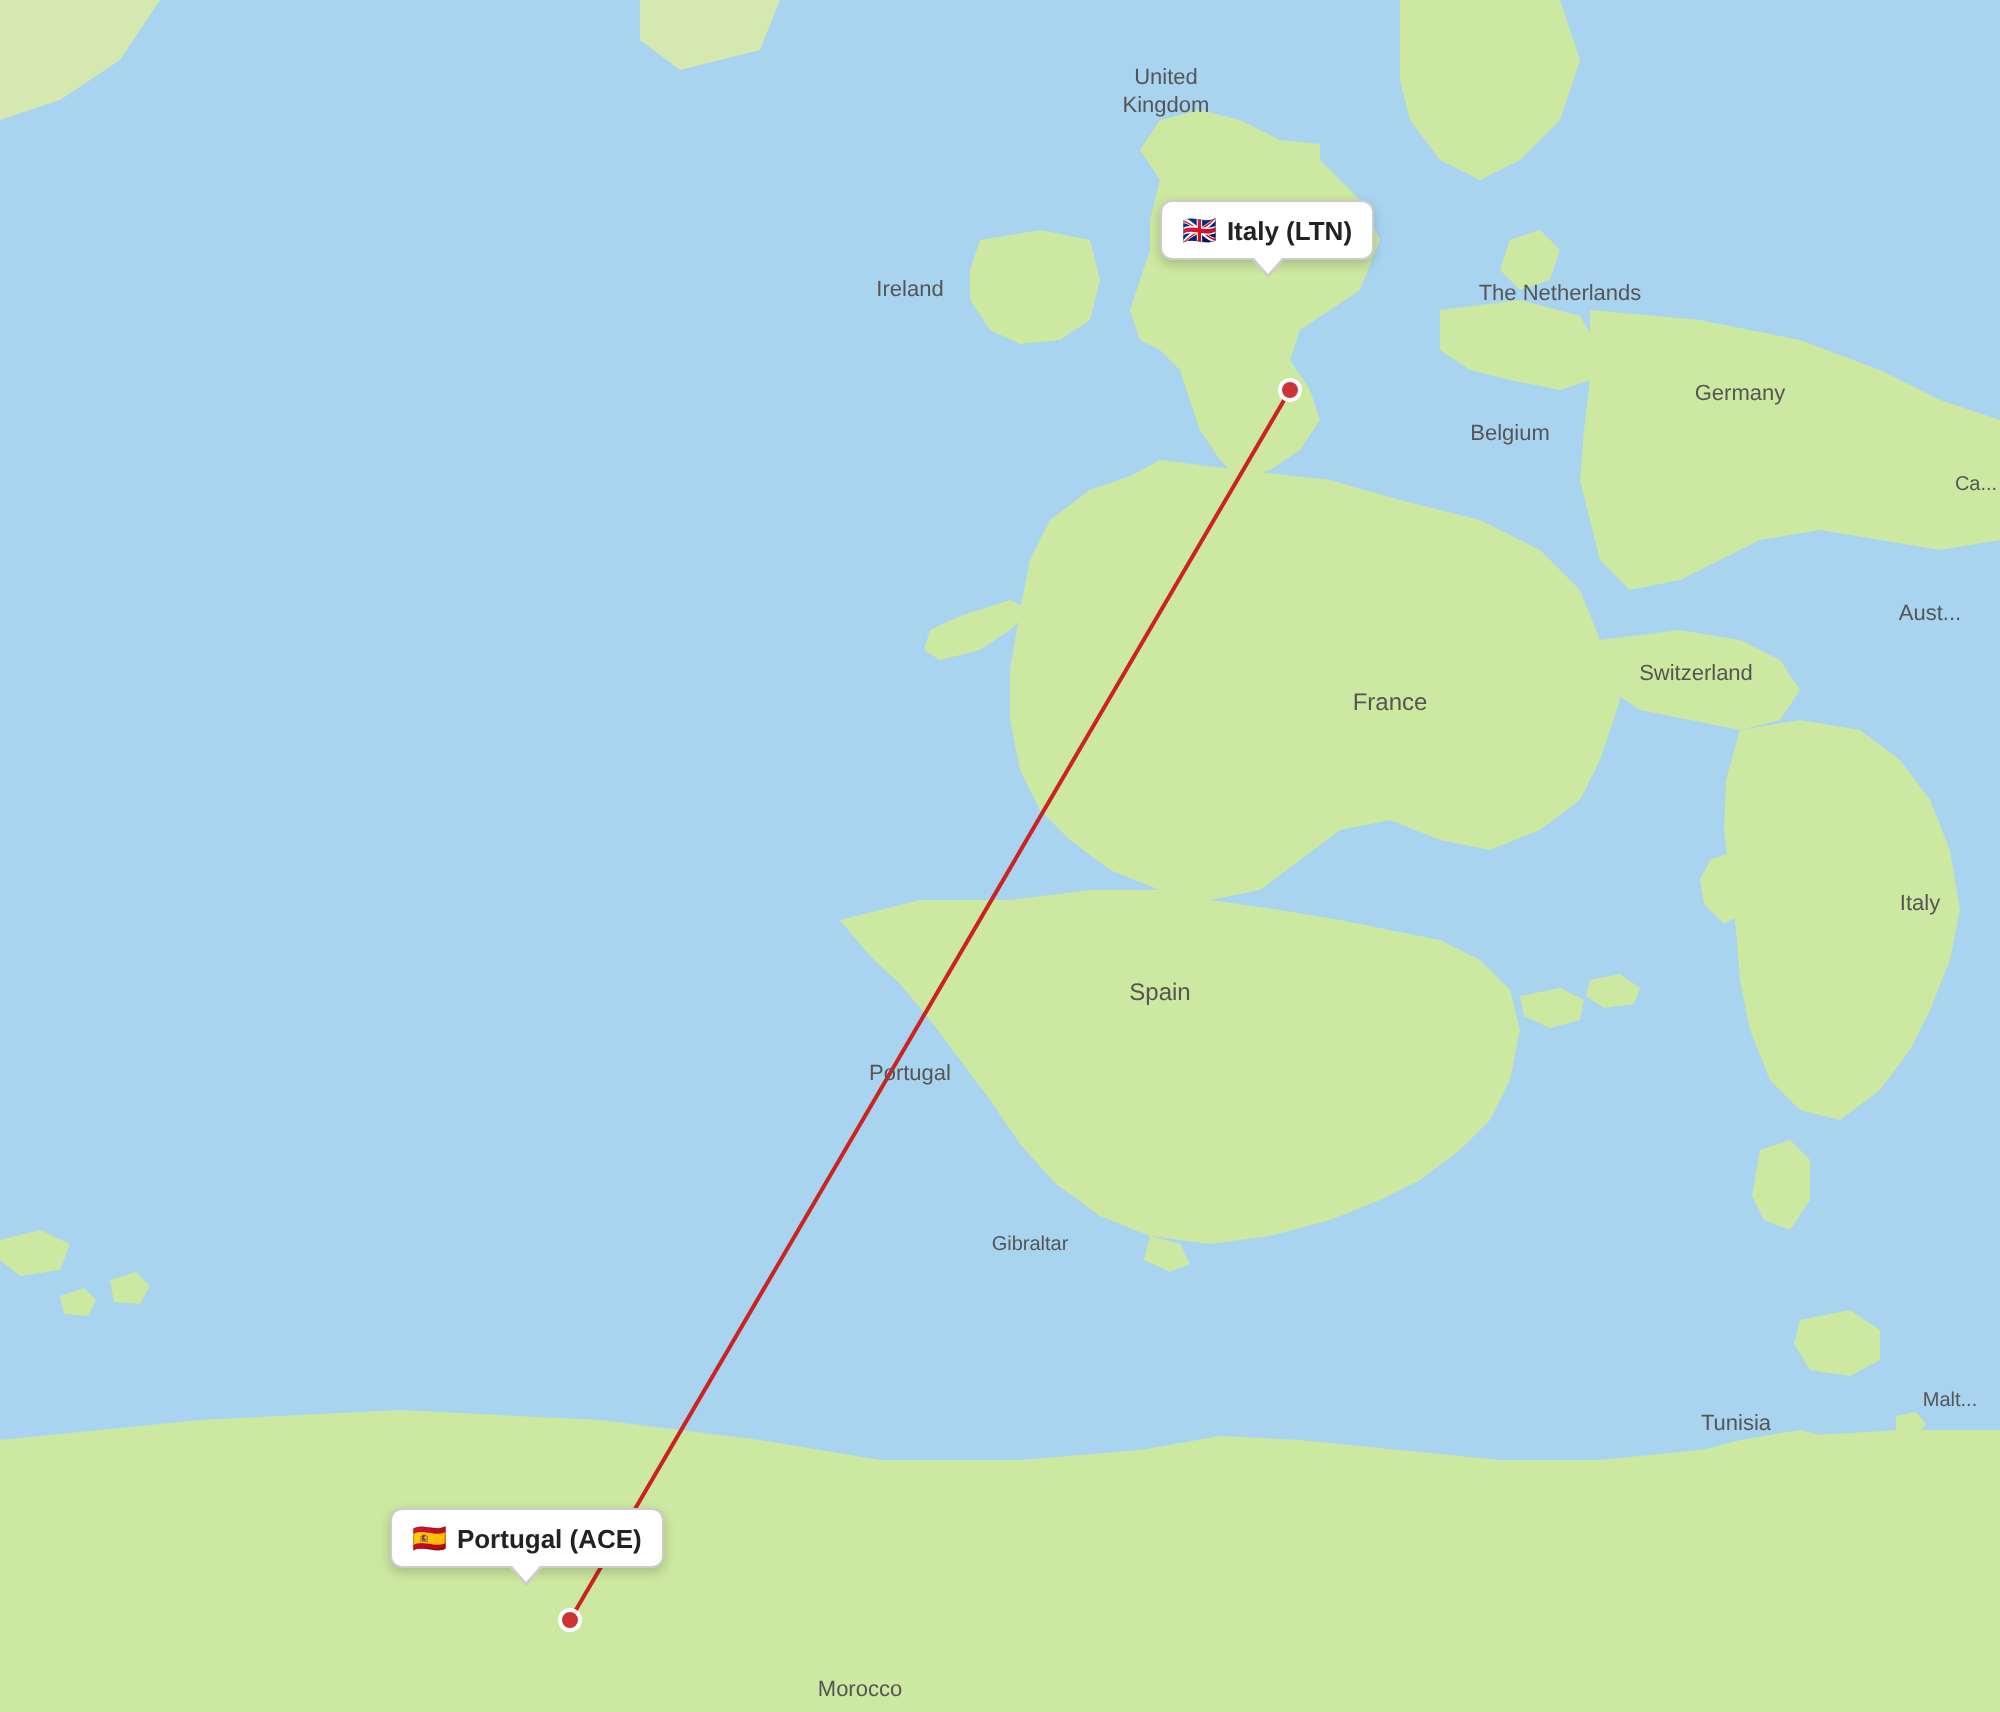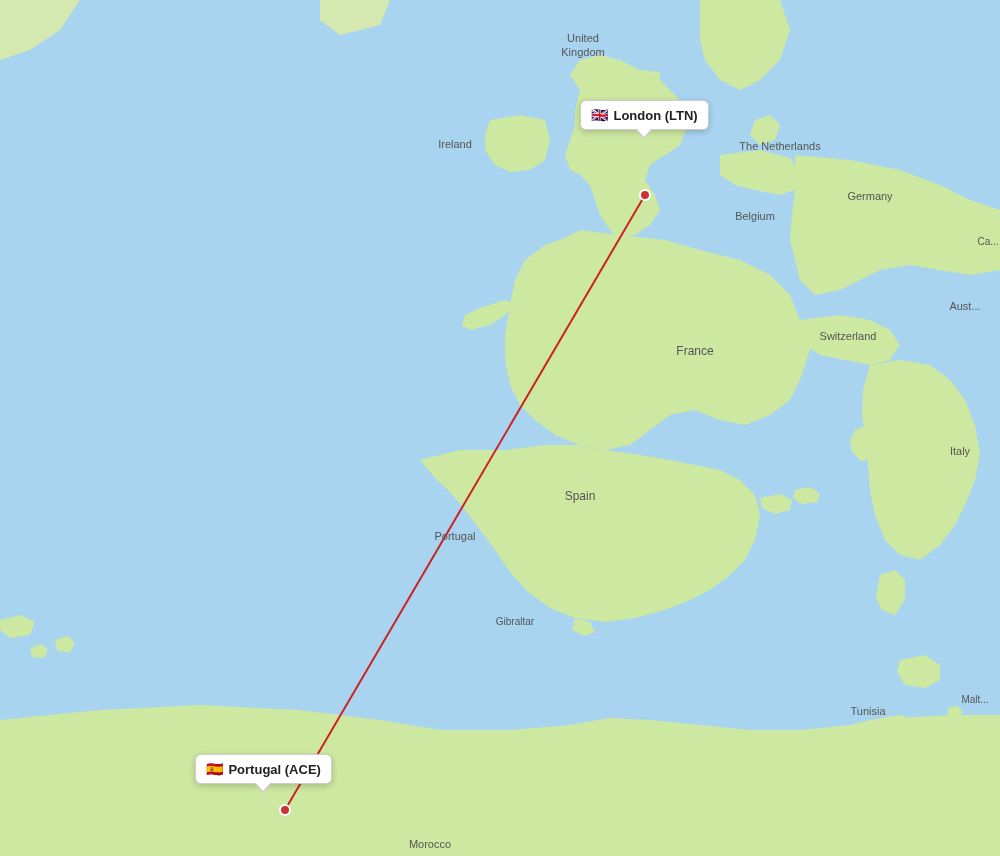--- a/index.html
+++ b/index.html
@@ -148,20 +148,20 @@
     <text x="868" y="715" font-size="11" fill="#555" font-family="Arial" text-anchor="middle">Tunisia</text>
     <text x="975" y="703" font-size="10" fill="#555" font-family="Arial" text-anchor="middle">Malt...</text>
     <text x="988" y="245" font-size="10" fill="#555" font-family="Arial" text-anchor="middle">Ca...</text>
 
     <circle cx="645" cy="195" r="5" fill="#cc3333" stroke="white" stroke-width="2"></circle>
     <circle cx="285" cy="810" r="5" fill="#cc3333" stroke="white" stroke-width="2"></circle>
   </svg>
 
   <div class="airport-bubble" style="left: 580px; top: 100px;">
     <span class="flag">🇬🇧</span>
-    <span>London (LTN)</span>
+    <span>Italy (LTN)</span>
   </div>
 
   <div class="airport-bubble" style="left: 195px; top: 754px;">
     <span class="flag">🇪🇸</span>
     <span>Portugal (ACE)</span>
   </div>
 </div>
 
 </body></html>

